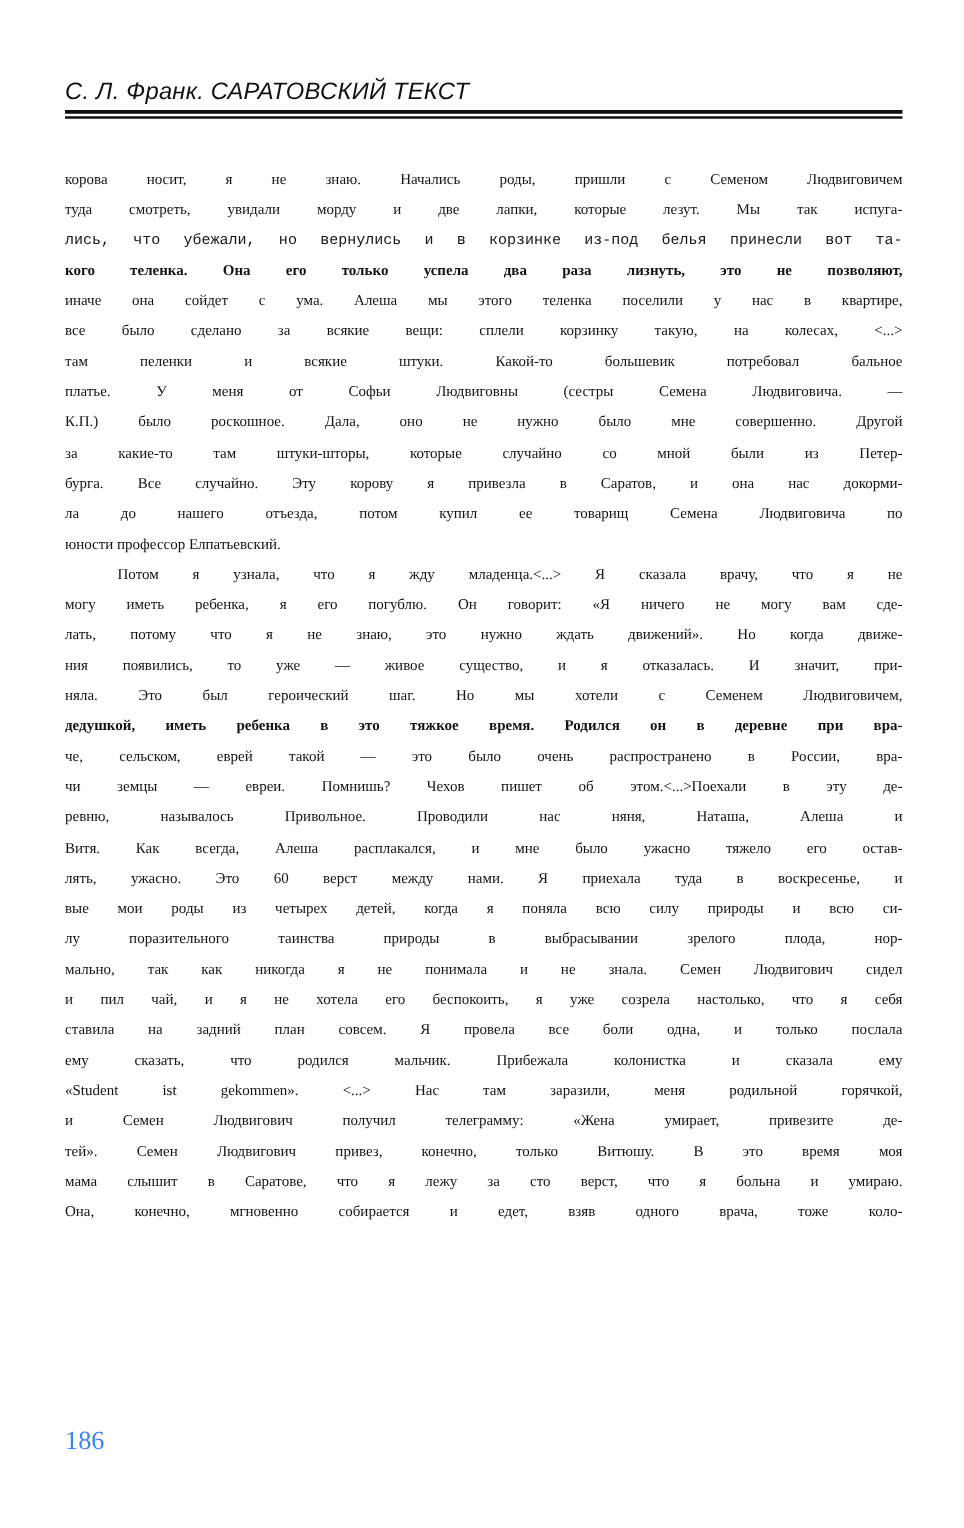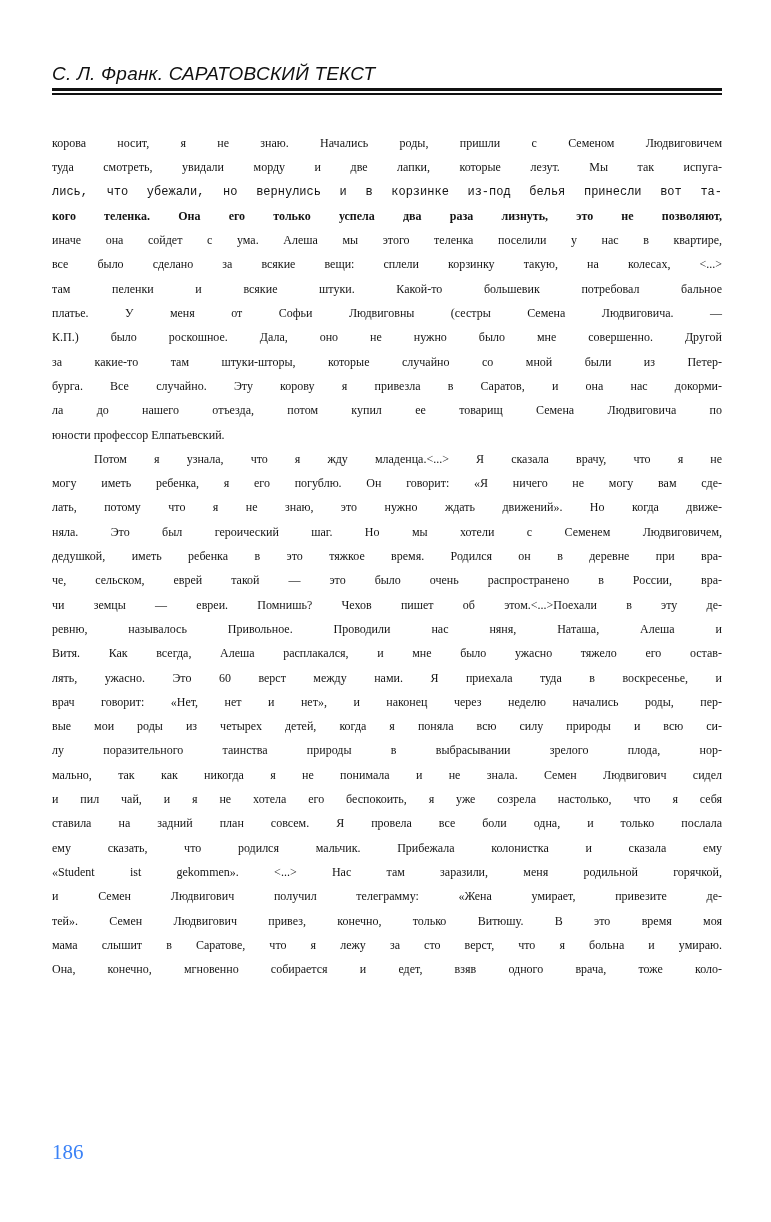--- a/index.html
+++ b/index.html
@@ -45,28 +45,28 @@
         <span class="line" style="white-space: nowrap; word-break: keep-all;">К.П.) было роскошное. Дала, оно не нужно было мне совершенно. Другой</span>
         <span class="line" style="white-space: nowrap; word-break: keep-all;">за какие-то там штуки-шторы, которые случайно со мной были из Петер-</span>
         <span class="line" style="white-space: nowrap; word-break: keep-all;">бурга. Все случайно. Эту корову я привезла в Саратов, и она нас докорми-</span>
         <span class="line" style="white-space: nowrap; word-break: keep-all;">ла до нашего отъезда, потом купил ее товарищ Семена Людвиговича по</span>
         <span class="line last" style="white-space: nowrap; word-break: keep-all;">юности профессор Елпатьевский.</span>
       </div>
       <div>
         <span class="line indent" style="white-space: nowrap; word-break: keep-all;">Потом я узнала, что я жду младенца.&lt;...&gt; Я сказала врачу, что я не</span>
         <span class="line" style="white-space: nowrap; word-break: keep-all;">могу иметь ребенка, я его погублю. Он говорит: «Я ничего не могу вам сде-</span>
         <span class="line" style="white-space: nowrap; word-break: keep-all;">лать, потому что я не знаю, это нужно ждать движений». Но когда движе-</span>
+        <span class="line" style="white-space: nowrap; word-break: keep-all;">ния появились, то уже — живое существо, и я отказалась. И значит, при-</span>
         <span class="line" style="white-space: nowrap; word-break: keep-all;">няла. Это был героический шаг. Но мы хотели с Семенем Людвиговичем,</span>
-        <span class="line" style="white-space: nowrap; word-break: keep-all;">дедушкой, иметь ребенка в это тяжкое время. Родился он в деревне при вра-</span>
+        <span class="line" style="white-space: nowrap; word-break: keep-all; font-weight: bold;">дедушкой, иметь ребенка в это тяжкое время. Родился он в деревне при вра-</span>
         <span class="line" style="white-space: nowrap; word-break: keep-all;">че, сельском, еврей такой — это было очень распространено в России, вра-</span>
         <span class="line" style="white-space: nowrap; word-break: keep-all;">чи земцы — евреи. Помнишь? Чехов пишет об этом.&lt;...&gt;Поехали в эту де-</span>
         <span class="line" style="white-space: nowrap; word-break: keep-all;">ревню, называлось Привольное. Проводили нас няня, Наташа, Алеша и</span>
         <span class="line" style="white-space: nowrap; word-break: keep-all;">Витя. Как всегда, Алеша расплакался, и мне было ужасно тяжело его остав-</span>
         <span class="line" style="white-space: nowrap; word-break: keep-all;">лять, ужасно. Это 60 верст между нами. Я приехала туда в воскресенье, и</span>
-        <span class="line" style="white-space: nowrap; word-break: keep-all;">врач говорит: «Нет, нет и нет», и наконец через неделю начались роды, пер-</span>
         <span class="line" style="white-space: nowrap; word-break: keep-all;">вые мои роды из четырех детей, когда я поняла всю силу природы и всю си-</span>
         <span class="line" style="white-space: nowrap; word-break: keep-all;">лу поразительного таинства природы в выбрасывании зрелого плода, нор-</span>
         <span class="line" style="white-space: nowrap; word-break: keep-all;">мально, так как никогда я не понимала и не знала. Семен Людвигович сидел</span>
         <span class="line" style="white-space: nowrap; word-break: keep-all;">и пил чай, и я не хотела его беспокоить, я уже созрела настолько, что я себя</span>
         <span class="line" style="white-space: nowrap; word-break: keep-all;">ставила на задний план совсем. Я провела все боли одна, и только послала</span>
         <span class="line" style="white-space: nowrap; word-break: keep-all;">ему сказать, что родился мальчик. Прибежала колонистка и сказала ему</span>
         <span class="line" style="white-space: nowrap; word-break: keep-all;">«Student ist gekommen». &lt;...&gt; Нас там заразили, меня родильной горячкой,</span>
         <span class="line" style="white-space: nowrap; word-break: keep-all;">и Семен Людвигович получил телеграмму: «Жена умирает, привезите де-</span>
         <span class="line" style="white-space: nowrap; word-break: keep-all;">тей». Семен Людвигович привез, конечно, только Витюшу. В это время моя</span>
         <span class="line" style="white-space: nowrap; word-break: keep-all;">мама слышит в Саратове, что я лежу за сто верст, что я больна и умираю.</span>

